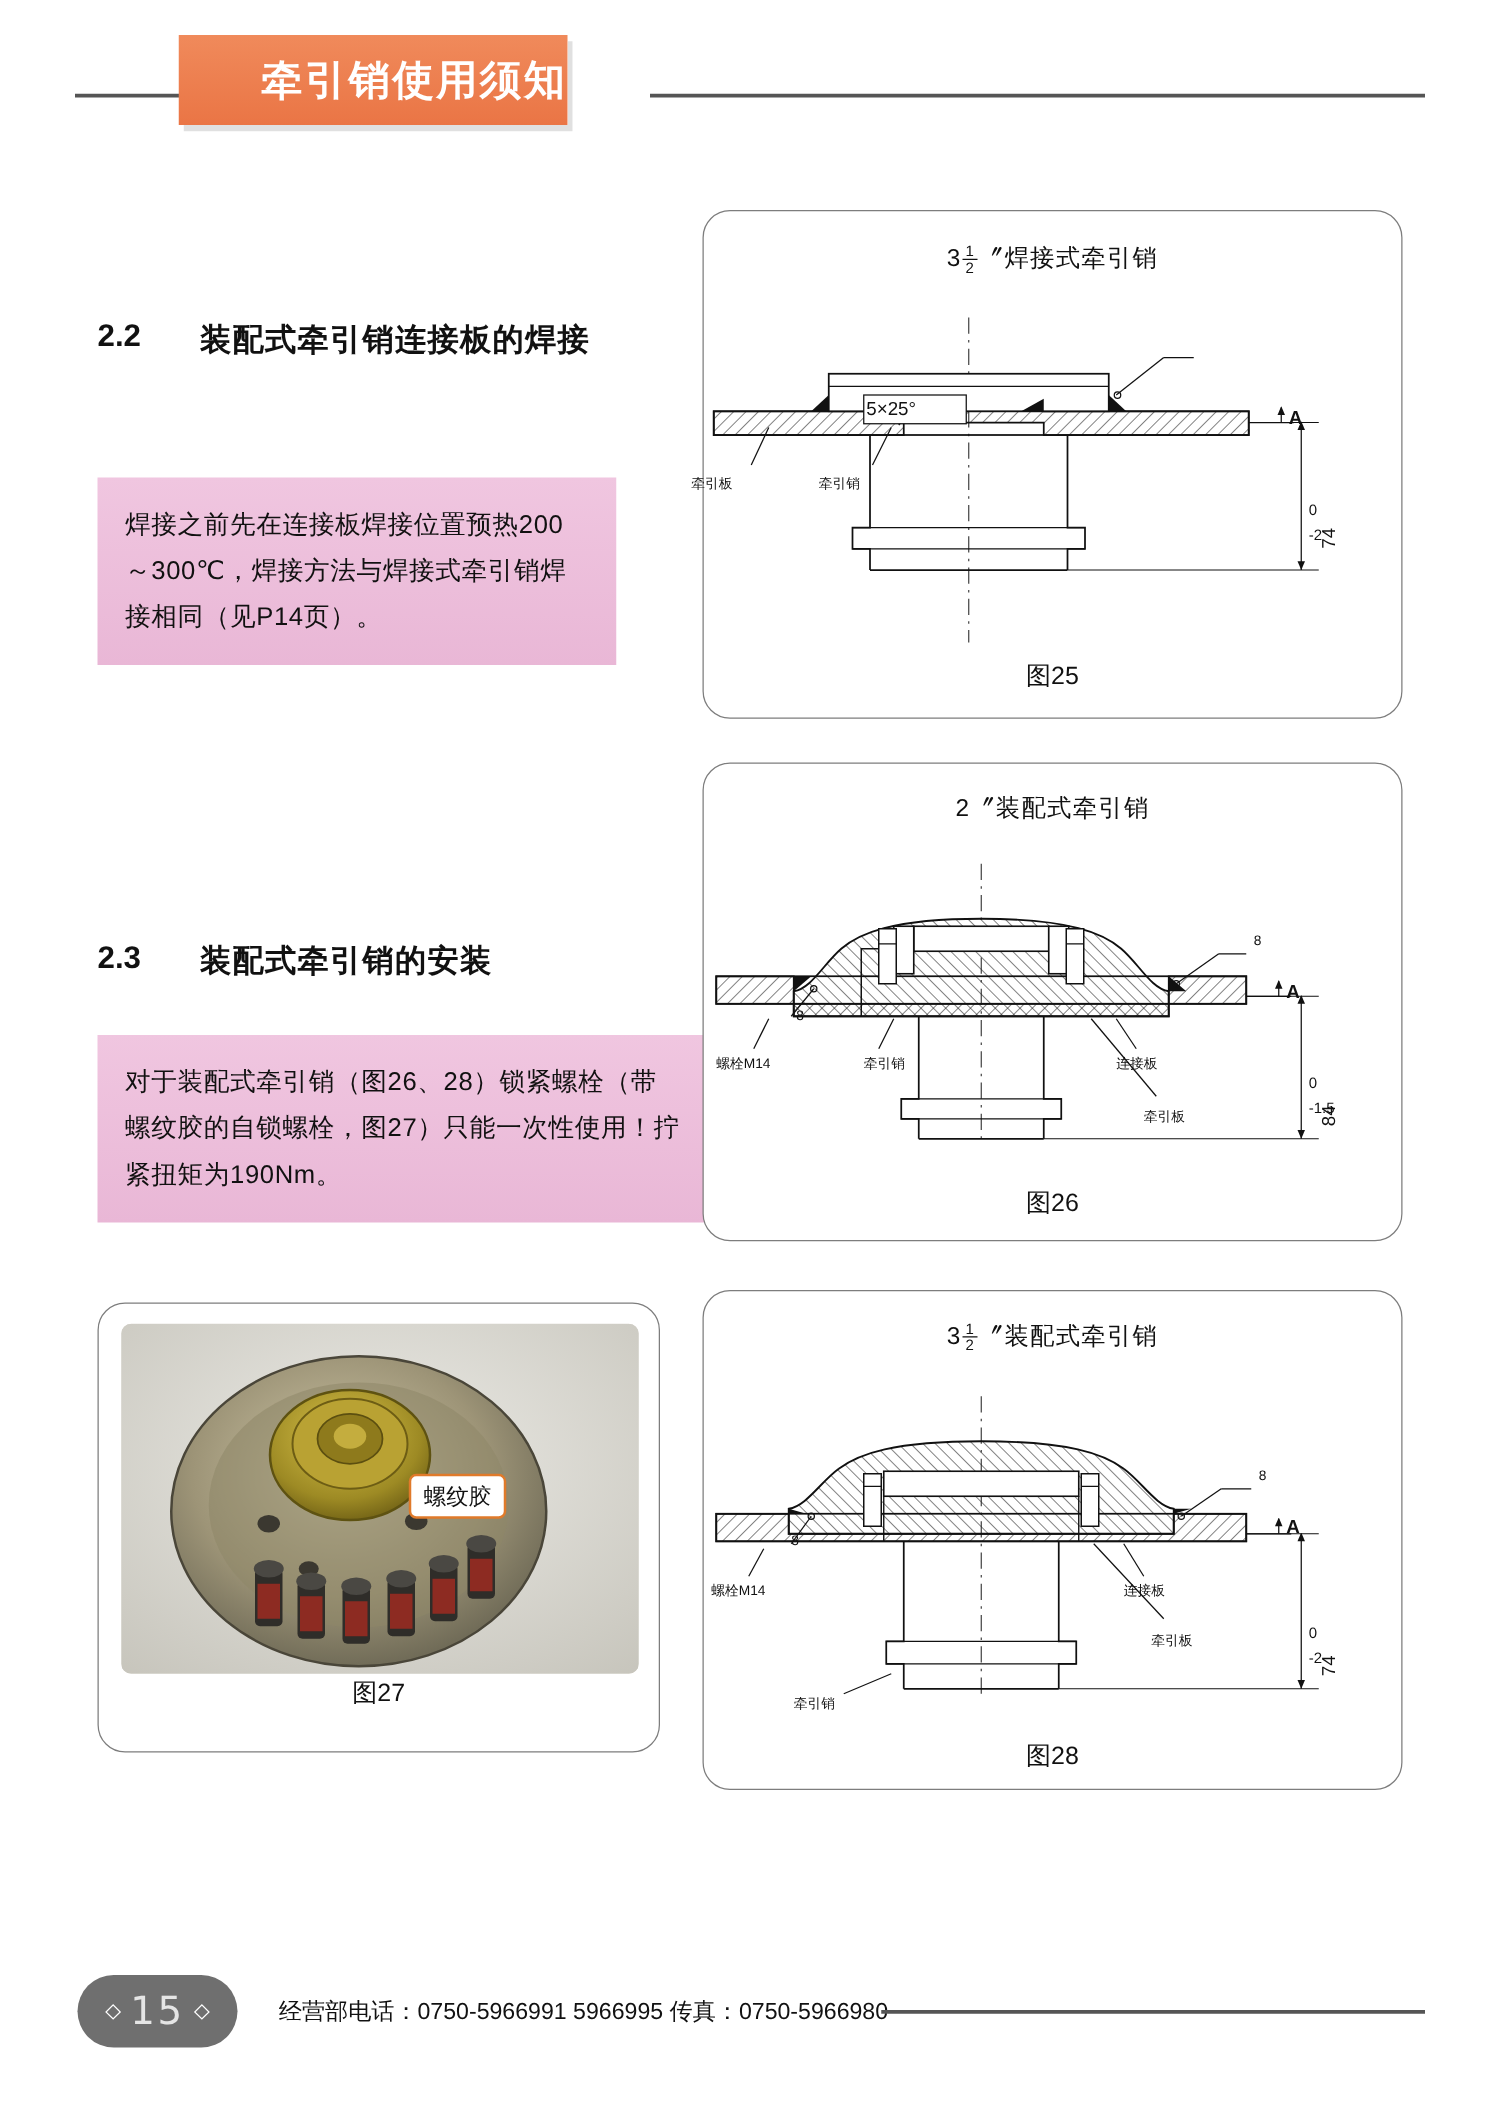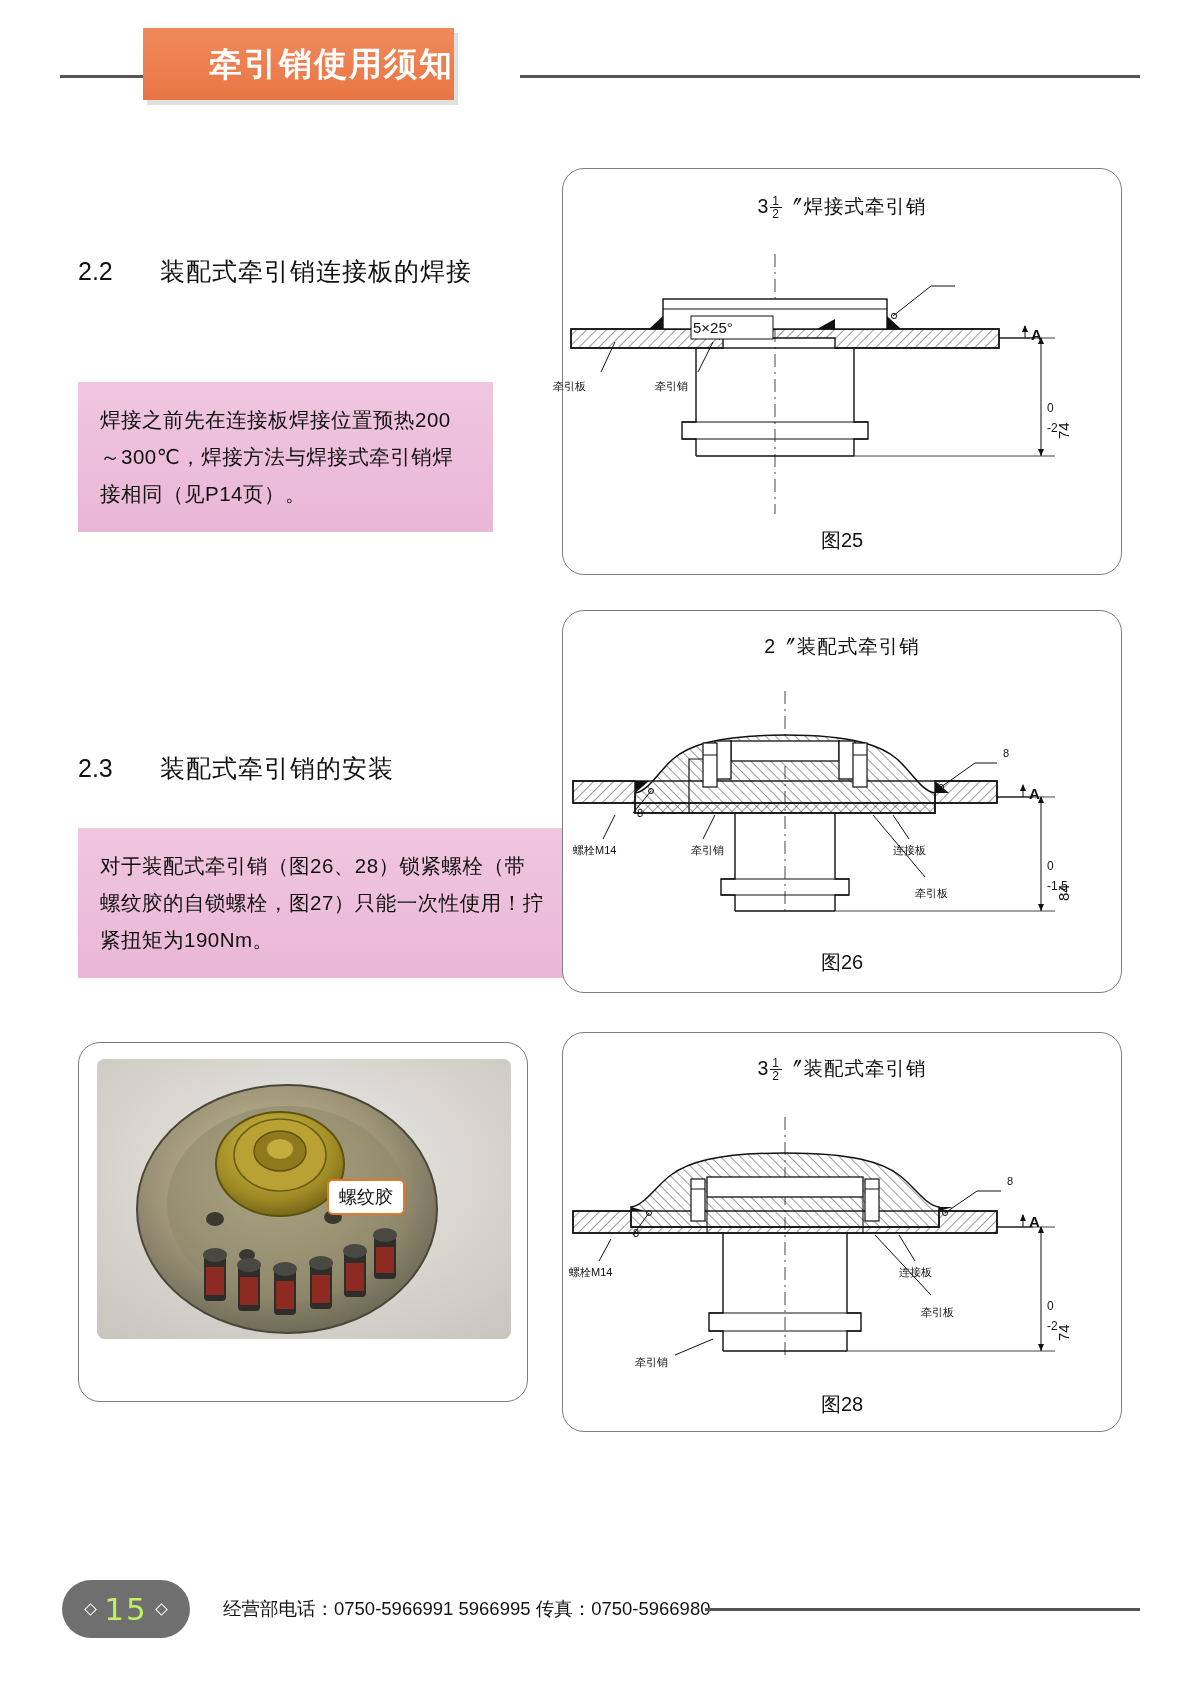--- a/index.html
+++ b/index.html
@@ -20,21 +20,21 @@
     box-shadow:4px 5px 0 rgba(0,0,0,0.12);
     display:flex;align-items:center;justify-content:flex-end;
   }
   .hdr-badge span{
     font-size:33px;font-weight:bold;color:#ffffff;letter-spacing:2px;
     font-family:"DejaVu Sans","Liberation Sans",sans-serif;
   }
 
   
   .sec{position:absolute;left:78px;}
-  .sec-head{display:flex;align-items:center;font-size:25px;font-weight:normal;color:#111;}
+  .sec-head{display:flex;align-items:flex-start;font-size:25px;font-weight:bold;color:#111;}
   .sec-num{width:82px;flex:0 0 82px;}
   .sec-title{letter-spacing:1px;}
   .sec-sub{font-size:25px;font-weight:bold;color:#111;margin-top:9px;letter-spacing:1px;}
 
   .note{
     position:absolute;left:78px;
     background:linear-gradient(180deg,#f0c6e0 0%,#e9b7d6 100%);
     padding:19px 22px 20px 22px;box-sizing:border-box;
     font-size:20.5px;line-height:37px;color:#111;letter-spacing:0.5px;
   }
@@ -67,21 +67,21 @@
     background:#d9d7cf;
   }
   .callout{
     position:absolute;background:#fff;border:2px solid #e07a2a;border-radius:6px;
     font-size:18px;color:#111;padding:4px 10px;white-space:nowrap;
   }
   .page-oval{
     position:absolute;left:62px;top:1580px;width:128px;height:58px;border-radius:29px;
     background:#6f6f6f;display:flex;align-items:center;justify-content:center;
   }
-  .page-oval .num{color:#bef264;font-size:31px;letter-spacing:2px;font-family:"DejaVu Sans",sans-serif;}
+  .page-oval .num{color:#e5e5e5;font-size:31px;letter-spacing:2px;font-family:"DejaVu Sans",sans-serif;}
   .page-oval .dot{width:7px;height:7px;border:1.5px solid #fff;transform:rotate(45deg);margin:0 9px;}
   .foot-txt{position:absolute;left:223px;top:1596px;font-size:18.5px;color:#111;white-space:nowrap;}
   .foot-rule{position:absolute;left:705px;top:1608px;width:435px;height:3px;background:#555;}
 </style>
 </head>
 <body>
 
 <div class="header">
   <div class="hdr-line left"></div>
   <div class="hdr-line right"></div>
@@ -304,20 +304,21 @@
           <rect x="-11" y="0" width="22" height="44" rx="4" fill="#2f2d29"></rect>
           <rect x="-9" y="12" width="18" height="26" fill="#8d2b22"></rect>
           <ellipse cx="0" cy="0" rx="12" ry="7" fill="#4a4843"></ellipse>
         </g>
       </g>
 
       <path d="M252,130 L286,146" stroke="#e07a2a" stroke-width="3" fill="none"></path>
     </svg>
   </div>
   <div class="callout" style="left:248px;top:136px;">螺纹胶</div>
+  <div class="fig-cap" style="top:298px;">图27</div>
 </div>
 
 <div class="card" style="left:562px;top:1032px;width:560px;height:400px;">
   <div class="fig-title" style="top:22px;">
     <span>3</span><span class="frac"><span class="n">1</span><span class="d">2</span></span><span>〞装配式牵引销</span>
   </div>
 
   <svg width="560" height="320" style="position:absolute;left:0;top:56px;">
 
     <line x1="222" y1="28" x2="222" y2="268" stroke="#333" stroke-width="0.9" stroke-dasharray="13,5,2,5"></line>

